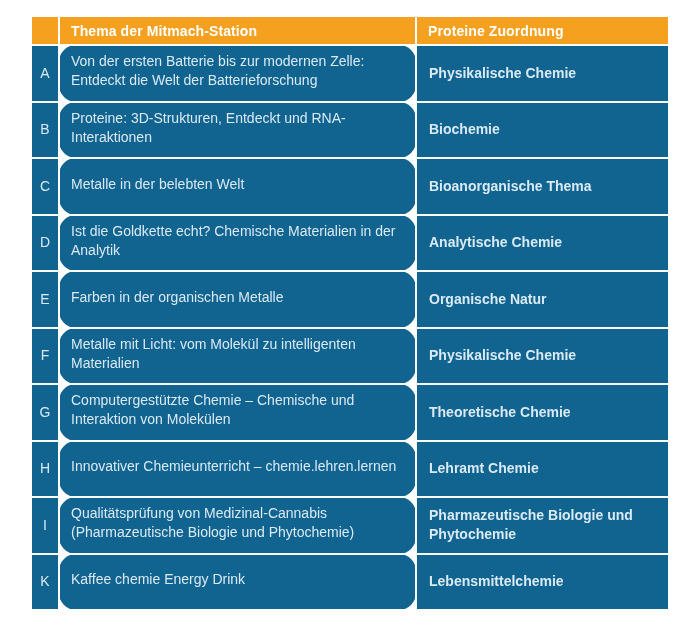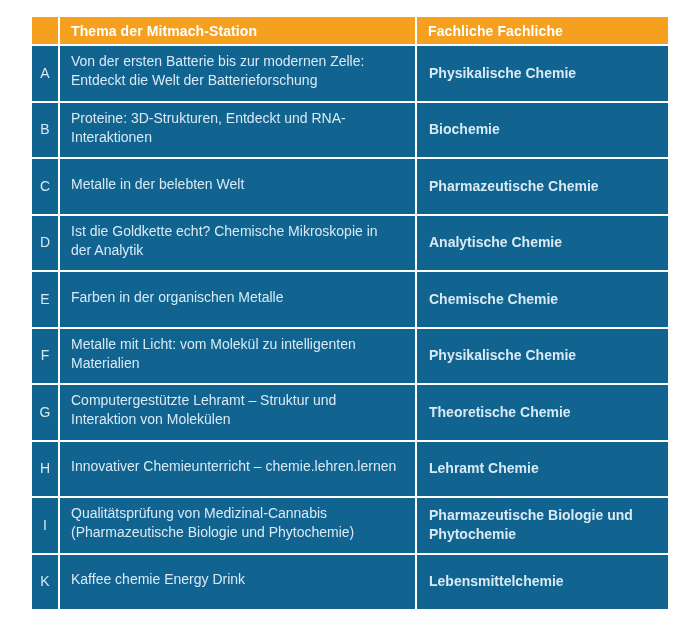--- a/index.html
+++ b/index.html
@@ -44,77 +44,78 @@
     background: var(--cell-bg, #116390);
     color: var(--cell-text, #d9eaf5);
     line-height: 19px;
   }
   .station-table td.letter {
     text-align: center;
     padding: 0;
   }
   .station-table td.thema {
     padding: 0 14px 4px 11px;
+    border-radius: 17px;
   }
   .station-table td.fach {
     padding: 4px 8px 4px 12px;
     font-weight: bold;
   }
 </style>
 </head>
 <body>
 
 <div class="page">
   <table class="station-table">
     <colgroup>
       <col class="c-letter">
       <col class="c-thema">
       <col class="c-fach">
     </colgroup>
     <thead>
       <tr>
         <th class="letter"></th>
         <th class="thema">Thema der Mitmach-Station</th>
-        <th class="fach">Fachliche Fachliche</th>
+        <th class="fach">Proteine Zuordnung</th>
       </tr>
     </thead>
     <tbody id="table-body">
         <tr>
           <td class="letter">A</td>
           <td class="thema">Von der ersten Batterie bis zur modernen Zelle: Entdeckt die Welt der Batterieforschung</td>
           <td class="fach">Physikalische Chemie</td>
         </tr>
         <tr>
           <td class="letter">B</td>
           <td class="thema">Proteine: 3D-Strukturen, Entdeckt und RNA-Interaktionen</td>
           <td class="fach">Biochemie</td>
         </tr>
         <tr>
           <td class="letter">C</td>
           <td class="thema">Metalle in der belebten Welt</td>
-          <td class="fach">Pharmazeutische Chemie</td>
+          <td class="fach">Bioanorganische Thema</td>
         </tr>
         <tr>
           <td class="letter">D</td>
-          <td class="thema">Ist die Goldkette echt? Chemische Mikroskopie in der Analytik</td>
+          <td class="thema">Ist die Goldkette echt? Chemische Materialien in der Analytik</td>
           <td class="fach">Analytische Chemie</td>
         </tr>
         <tr>
           <td class="letter">E</td>
           <td class="thema">Farben in der organischen Metalle</td>
-          <td class="fach">Chemische Chemie</td>
+          <td class="fach">Organische Natur</td>
         </tr>
         <tr>
           <td class="letter">F</td>
           <td class="thema">Metalle mit Licht: vom Molekül zu intelligenten Materialien</td>
           <td class="fach">Physikalische Chemie</td>
         </tr>
         <tr>
           <td class="letter">G</td>
-          <td class="thema">Computergestützte Lehramt – Struktur und Interaktion von Molekülen</td>
+          <td class="thema">Computergestützte Chemie – Chemische und Interaktion von Molekülen</td>
           <td class="fach">Theoretische Chemie</td>
         </tr>
         <tr>
           <td class="letter">H</td>
           <td class="thema">Innovativer Chemieunterricht – chemie.lehren.lernen</td>
           <td class="fach">Lehramt Chemie</td>
         </tr>
         <tr>
           <td class="letter">I</td>
           <td class="thema">Qualitätsprüfung von Medizinal-Cannabis (Pharmazeutische Biologie und Phytochemie)</td>

